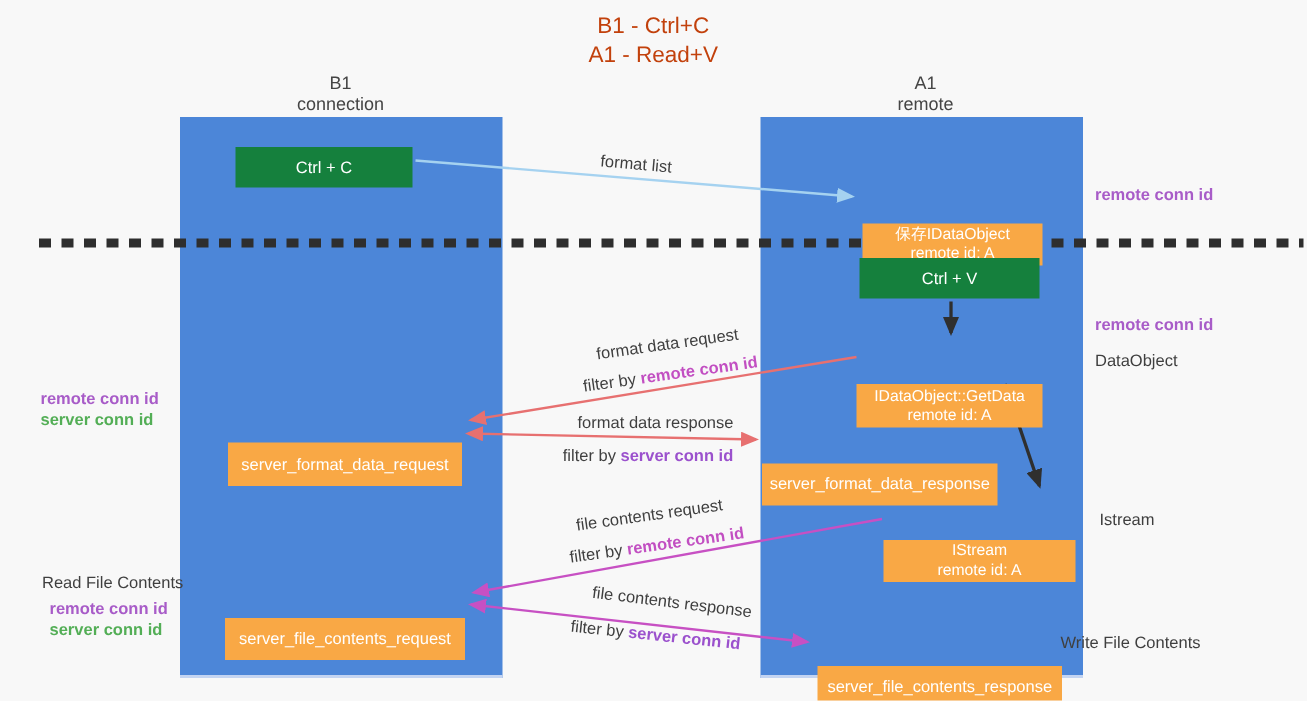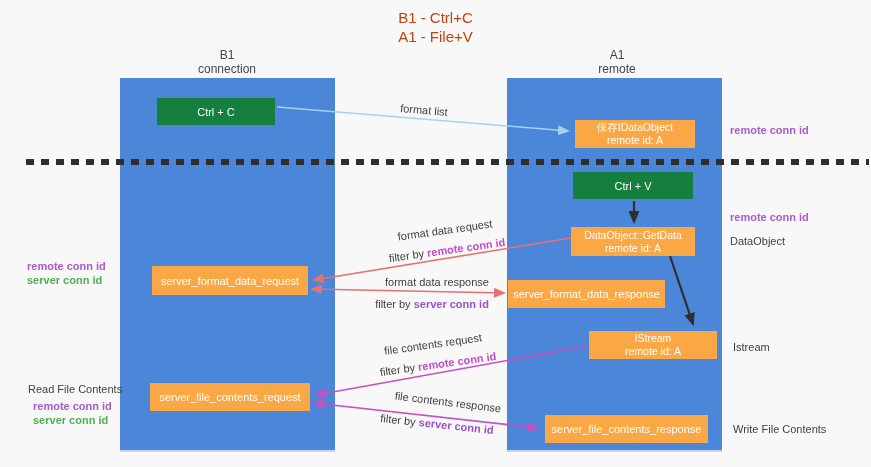--- a/index.html
+++ b/index.html
@@ -31,21 +31,21 @@
   .column.left  { left: 120px; }
   .column.right { left: 507px; }
 
   svg.overlay { position: absolute; left: 0; top: 0; z-index: 5; }
 
   .node {
     position: absolute; z-index: 10;
     display: flex; flex-direction: column; align-items: center; justify-content: center;
     color: #ffffff; text-align: center;
   }
-  .node.orange { background: #f9a845; }
+  .node.orange { background: #f9a845; margin-top: 29px; }
   .node.green  { background: #15803d; }
   .node .l1 { font-size: 10.5px; line-height: 13px; }
   .node .l2 { font-size: 10.5px; line-height: 13px; }
   .node.single { font-size: 11px; }
 
   .arrow-label {
     position: absolute; z-index: 12; white-space: nowrap;
     font-size: 11px; color: #3f3f3f;
     transform-origin: center center;
   }
@@ -56,21 +56,21 @@
   .violet  { color: #9b51cd; }
   .green-t { color: #53ae56; }
 </style>
 </head>
 <body>
 
 <div id="stage">
 
   <div class="title">
     <div>B1 - Ctrl+C</div>
-    <div>A1 - File+V</div>
+    <div>A1 - Read+V</div>
   </div>
 
   <div class="col-header left">
     <div>B1</div>
     <div>connection</div>
   </div>
   <div class="col-header right">
     <div>A1</div>
     <div>remote</div>
   </div>
@@ -124,21 +124,21 @@
   <div class="node orange" style="left:575px; top:120px; width:120px; height:28px;">
     <span class="l1">保存IDataObject</span>
     <span class="l2">remote id: A</span>
   </div>
 
   <div class="node green single" style="left:573px; top:172px; width:120px; height:27px;">
     <span>Ctrl + V</span>
   </div>
 
   <div class="node orange" style="left:571px; top:227px; width:124px; height:29px;">
-    <span class="l1">DataObject::GetData</span>
+    <span class="l1">IDataObject::GetData</span>
     <span class="l2">remote id: A</span>
   </div>
 
   <div class="node orange single" style="left:152px; top:266px; width:156px; height:29px;">
     <span>server_format_data_request</span>
   </div>
 
   <div class="node orange single" style="left:508px; top:280px; width:157px; height:28px;">
     <span>server_format_data_response</span>
   </div>
@@ -185,15 +185,15 @@
   <div class="margin-label b purple" style="left:27px; top:260px;">remote conn id</div>
   <div class="margin-label b green-t" style="left:27px; top:274px;">server conn id</div>
   <div class="margin-label" style="left:28px; top:383px;">Read File Contents</div>
   <div class="margin-label b purple" style="left:33px; top:400px;">remote conn id</div>
   <div class="margin-label b green-t" style="left:33px; top:414px;">server conn id</div>
 
   <div class="margin-label b purple" style="left:730px; top:124px;">remote conn id</div>
   <div class="margin-label b purple" style="left:730px; top:211px;">remote conn id</div>
   <div class="margin-label" style="left:730px; top:235px;">DataObject</div>
   <div class="margin-label" style="left:733px; top:341px;">Istream</div>
-  <div class="margin-label" style="left:733px; top:423px;">Write File Contents</div>
+  <div class="margin-label" style="left:707px; top:423px;">Write File Contents</div>
 
 </div>
 
 </body></html>

